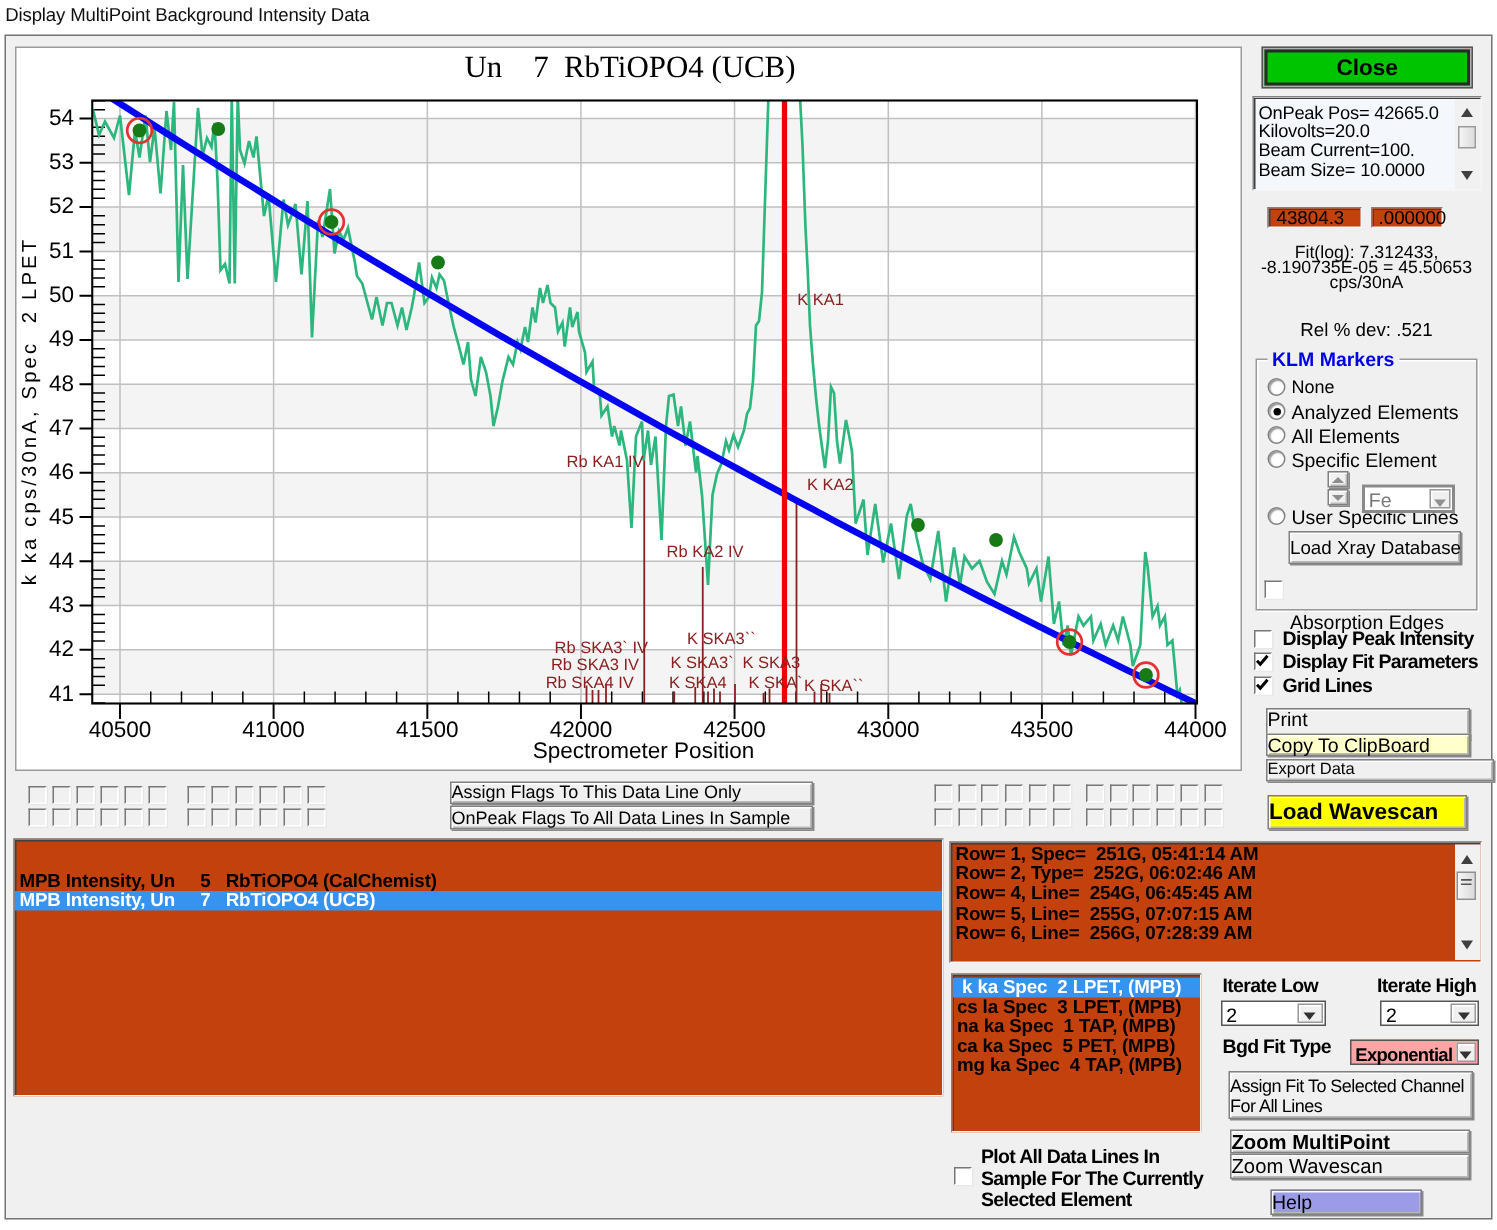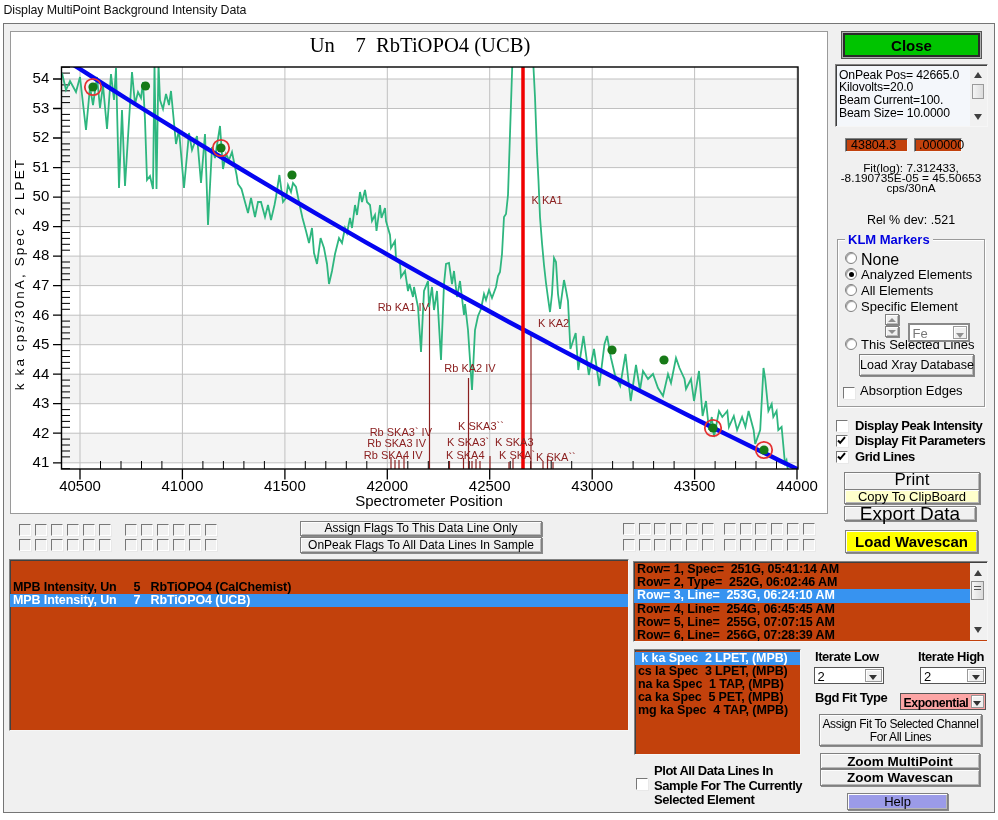--- a/index.html
+++ b/index.html
@@ -1,17 +1,17 @@
 <!DOCTYPE html>
 <html><head><meta charset="utf-8"><style>
 *{margin:0;padding:0;box-sizing:border-box}
 html,body{width:998px;height:820px;background:#fff;font-family:"Liberation Sans",sans-serif;position:relative;overflow:hidden}
 .abs{position:absolute}
 .client{position:absolute;left:3px;top:23px;width:992px;height:790px;background:#f0f0f0;border:1px solid #757575}
-.btn{position:absolute;background:#f0f0f0;border:1px solid #808080;box-shadow:1px 1px 0 #8a8a8a,inset 1px 1px 0 #fdfdfd,inset -1px -1px 0 #b8b8b8;text-align:center;color:#000;white-space:nowrap}
+.btn{position:absolute;background:#f0f0f0;border:1px solid #808080;box-shadow:1px 1px 0 #8a8a8a,inset 1px 1px 0 #fdfdfd,inset -1px -1px 0 #b8b8b8;text-align:left;color:#000;white-space:nowrap}
 .sunk{background:#c2410c;border-top:1.5px solid #828282;border-left:1.5px solid #828282;border-bottom:1.5px solid #f6f6f6;border-right:1.5px solid #f6f6f6;box-shadow:inset 1px 1px 0 #404040}
 .cb{position:absolute;width:12px;height:12px;background:#fff;border-top:1.5px solid #777;border-left:1.5px solid #777;border-bottom:1.5px solid #fff;border-right:1.5px solid #fff;box-shadow:1px 1px 0 #e8e8e8}
 .cbg{background:#f1f1f1}
 .chk{font-weight:bold;font-size:13px;color:#000;white-space:nowrap;letter-spacing:-0.45px}
 .rad{position:absolute;width:12px;height:12px;border-radius:50%;background:#fff;border:1px solid #808080;box-shadow:inset 1px 1px 1px #9a9a9a}
 .ddbtn{position:absolute;right:1px;top:1px;bottom:1px;width:17px;background:#f0f0f0;border:1px solid #9a9a9a;box-shadow:inset 1px 1px 0 #fff}
 .arr{width:0;height:0;border-left:4px solid transparent;border-right:4px solid transparent;border-top:5px solid #333;margin:5px auto 0}
 .lrow{height:13.2px;line-height:13.2px;white-space:pre;font-weight:bold;font-size:12.5px;padding-left:3px;letter-spacing:-0.1px}
 .sel{background:#3793f0;color:#fff}
 </style></head><body>
@@ -127,62 +127,62 @@
     <div style="position:absolute;top:18px;left:1.5px;width:12.5px;height:15px;background:linear-gradient(90deg,#f4f4f4,#dcdcdc);border:1px solid #9a9a9a"></div>
     <div style="position:absolute;bottom:6px;left:4px;width:0;height:0;border-left:4.5px solid transparent;border-right:4.5px solid transparent;border-top:6px solid #404040"></div>
   </div>
 <div class="abs sunk" style="left:845px;top:138px;width:63px;height:14px;font-size:12.5px;line-height:12px;padding-left:5px">43804.3</div>
 <div class="abs sunk" style="left:914px;top:138px;width:48px;height:14px;font-size:12.5px;line-height:12px;padding-left:4px">.000000</div>
 <div class="abs" style="left:831px;top:162.5px;width:160px;text-align:center;font-size:11.8px;line-height:10.4px">Fit(log): 7.312433,<br>-8.190735E-05 = 45.50653<br>cps/30nA</div>
 <div class="abs" style="left:831px;top:213px;width:160px;text-align:center;font-size:12.5px">Rel % dev: .521</div>
 <div class="abs" style="left:837px;top:239px;width:148px;height:168px;border:1px solid #9a9a9a;box-shadow:1px 1px 0 #fff,inset 1px 1px 0 #fff"></div>
 <div class="abs" style="left:845px;top:232px;background:#f0f0f0;padding:0 3px;font-weight:bold;font-size:13px;color:#0000e0">KLM Markers</div>
 <div class="rad" style="left:845px;top:252px"></div>
-<div class="abs" style="left:861px;top:251px;font-size:16px">None</div>
+<div class="abs" style="left:861px;top:251px;font-size:12px">None</div>
 <div class="rad" style="left:845px;top:268px"></div>
 <div class="abs" style="left:848.5px;top:271.5px;width:5px;height:5px;border-radius:50%;background:#000"></div>
 <div class="abs" style="left:861px;top:267px;font-size:13px">Analyzed Elements</div>
 <div class="rad" style="left:845px;top:284px"></div>
 <div class="abs" style="left:861px;top:283px;font-size:13px">All Elements</div>
 <div class="rad" style="left:845px;top:300px"></div>
 <div class="abs" style="left:861px;top:299px;font-size:13px">Specific Element</div>
 <div class="rad" style="left:845px;top:338px"></div>
-<div class="abs" style="left:861px;top:337px;font-size:13px">This Selected Lines</div>
+<div class="abs" style="left:861px;top:337px;font-size:13px">User Specific Lines</div>
 <div class="abs btn" style="left:884.5px;top:314px;width:14px;height:10.5px">
     <div style="width:0;height:0;border-left:4px solid transparent;border-right:4px solid transparent;border-bottom:4.5px solid #8d8d8d;margin:2.5px auto 0"></div>
   </div>
 <div class="abs btn" style="left:884.5px;top:326px;width:14px;height:10.5px">
     <div style="width:0;height:0;border-left:4px solid transparent;border-right:4px solid transparent;border-top:4.5px solid #8d8d8d;margin:3px auto 0"></div>
   </div>
 <div class="abs" style="left:907.5px;top:323px;width:62px;height:19px;background:#fff;border:2px solid #8a8a8a">
     <span style="position:absolute;left:3px;top:1px;font-size:13px;color:#777">Fe</span>
     <div class="ddbtn" style="width:14px">
       <div class="arr" style="border-top-color:#909090;margin-top:5.5px"></div>
     </div>
   </div>
 <div class="abs btn" style="left:859px;top:354px;width:115px;height:22px;font-size:12.5px;line-height:20px">Load Xray Database</div>
 <div class="cb" style="left:843px;top:387px"></div>
-<div class="abs" style="left:860px;top:383px;font-size:13px">Absorption Edges</div>
+<div class="abs" style="left:860px;top:407px;font-size:13px">Absorption Edges</div>
 <div class="cb" style="left:836px;top:420px"></div>
 <div class="abs chk" style="left:855px;top:418px">Display Peak Intensity</div>
 <div class="cb" style="left:836px;top:435px">
     <svg width="11" height="11" style="position:absolute;left:-1px;top:-1px" viewBox="0 0 11 11">
       <path d="M2,5.5 L4.2,7.8 L9,2.2" stroke="#000" stroke-width="2" fill="none"></path>
     </svg>
   </div>
 <div class="abs chk" style="left:855px;top:433px">Display Fit Parameters</div>
 <div class="cb" style="left:836px;top:451px">
     <svg width="11" height="11" style="position:absolute;left:-1px;top:-1px" viewBox="0 0 11 11">
       <path d="M2,5.5 L4.2,7.8 L9,2.2" stroke="#000" stroke-width="2" fill="none"></path>
     </svg>
   </div>
 <div class="abs chk" style="left:855px;top:449px">Grid Lines</div>
-<div class="abs btn" style="left:844px;top:472px;width:136px;height:21px;font-size:17px;line-height:13px">Print</div>
+<div class="abs btn" style="left:844px;top:472px;width:136px;height:21px;font-size:13px;line-height:13px">Print</div>
 <div class="abs btn" style="left:844px;top:489px;width:136px;height:15px;font-size:13px;line-height:13px;background:#ffffcc">Copy To ClipBoard</div>
-<div class="abs btn" style="left:844px;top:506px;width:132px;height:15px;font-size:19px;line-height:13px">Export Data</div>
+<div class="abs btn" style="left:844px;top:506px;width:152px;height:15px;font-size:11px;line-height:13px">Export Data</div>
 <div class="abs btn" style="left:845px;top:530px;width:133px;height:23px;background:#ffff00;font-weight:bold;font-size:15px;line-height:21px">Load Wavescan</div>
 <div class="cb cbg" style="left:19px;top:524px"></div>
 <div class="cb cbg" style="left:19px;top:539px"></div>
 <div class="cb cbg" style="left:125px;top:524px"></div>
 <div class="cb cbg" style="left:125px;top:539px"></div>
 <div class="cb cbg" style="left:623.0px;top:523px"></div>
 <div class="cb cbg" style="left:623.0px;top:539px"></div>
 <div class="cb cbg" style="left:724.0px;top:523px"></div>
 <div class="cb cbg" style="left:724.0px;top:539px"></div>
 <div class="cb cbg" style="left:35px;top:524px"></div>
@@ -227,21 +227,20 @@
 <div class="cb cbg" style="left:802.5px;top:539px"></div>
 <div class="abs btn" style="left:300px;top:521px;width:242px;height:15px;font-size:12px;line-height:13px">Assign Flags To This Data Line Only</div>
 <div class="abs btn" style="left:300px;top:537px;width:242px;height:16px;font-size:12px;line-height:14px">OnPeak Flags To All Data Lines In Sample</div>
 <div class="abs sunk" style="left:9px;top:559px;width:620px;height:172px;overflow:hidden;padding-top:21px">
     <div class="lrow">MPB Intensity, Un     5   RbTiOPO4 (CalChemist)</div>
     <div class="lrow sel">MPB Intensity, Un     7   RbTiOPO4 (UCB)</div>
   </div>
 <div class="abs sunk" style="left:633px;top:561px;width:355px;height:81px;overflow:hidden;padding-top:1px">
     <div class="lrow">Row= 1, Spec=  251G, 05:41:14 AM</div>
     <div class="lrow">Row= 2, Type=  252G, 06:02:46 AM</div>
-    <div class="lrow sel">Row= 3, Line=  253G, 06:24:10 AM</div>
     <div class="lrow">Row= 4, Line=  254G, 06:45:45 AM</div>
     <div class="lrow">Row= 5, Line=  255G, 07:07:15 AM</div>
     <div class="lrow">Row= 6, Line=  256G, 07:28:39 AM</div>
   </div>
 <div class="abs" style="left:970px;top:563px;width:16.5px;height:77px;background:#f1f1f1">
     <div style="position:absolute;top:7px;left:4px;width:0;height:0;border-left:4.5px solid transparent;border-right:4.5px solid transparent;border-bottom:6px solid #404040"></div>
     <div style="position:absolute;top:18px;left:1px;width:13px;height:19px;background:linear-gradient(90deg,#f6f6f6,#dadada);border:1px solid #909090">
       <div style="margin:4px 2px 0;border-top:1.5px solid #555;border-bottom:1.5px solid #555;height:4px;background:transparent"></div>
       <div style="margin:-4.2px 2px 0;border-top:1.5px solid #555;height:0"></div>
     </div>
@@ -270,15 +269,15 @@
   </div>
 <div class="abs chk" style="left:815px;top:690px">Bgd Fit Type</div>
 <div class="abs" style="left:899.5px;top:693px;width:86px;height:17px;background:#fca5a5;border:1.5px solid #555">
     <span style="position:absolute;left:3px;top:1px;font-size:13px;font-weight:bold;white-space:nowrap"><span style="font-size:12.3px;letter-spacing:-0.45px">Exponential</span></span>
     <div class="ddbtn" style="width:13px">
       <div class="arr"></div>
     </div>
   </div>
 <div class="abs btn" style="left:819px;top:714px;width:163px;height:32px;font-size:12px;letter-spacing:-0.35px;line-height:13.5px;padding-top:2.5px">Assign Fit To Selected Channel<br>For All Lines</div>
 <div class="abs btn" style="left:820px;top:752.5px;width:160px;height:16.5px;font-weight:bold;font-size:13.5px;line-height:15px">Zoom MultiPoint</div>
-<div class="abs btn" style="left:820px;top:769px;width:160px;height:16.5px;font-weight:bold;font-size:13.5px;line-height:15px">Zoom Wavescan</div>
+<div class="abs btn" style="left:820px;top:769px;width:160px;height:16.5px;font-weight:normal;font-size:13.5px;line-height:15px">Zoom Wavescan</div>
 <div class="abs btn" style="left:847px;top:792.5px;width:101px;height:17px;background:#9b9be8;font-size:13px;line-height:15px">Help</div>
 <div class="cb" style="left:635.5px;top:778px"></div>
 <div class="abs chk" style="left:654px;top:764px;line-height:14.6px">Plot All Data Lines In<br>Sample For The Currently<br>Selected Element</div>
 </body></html>

